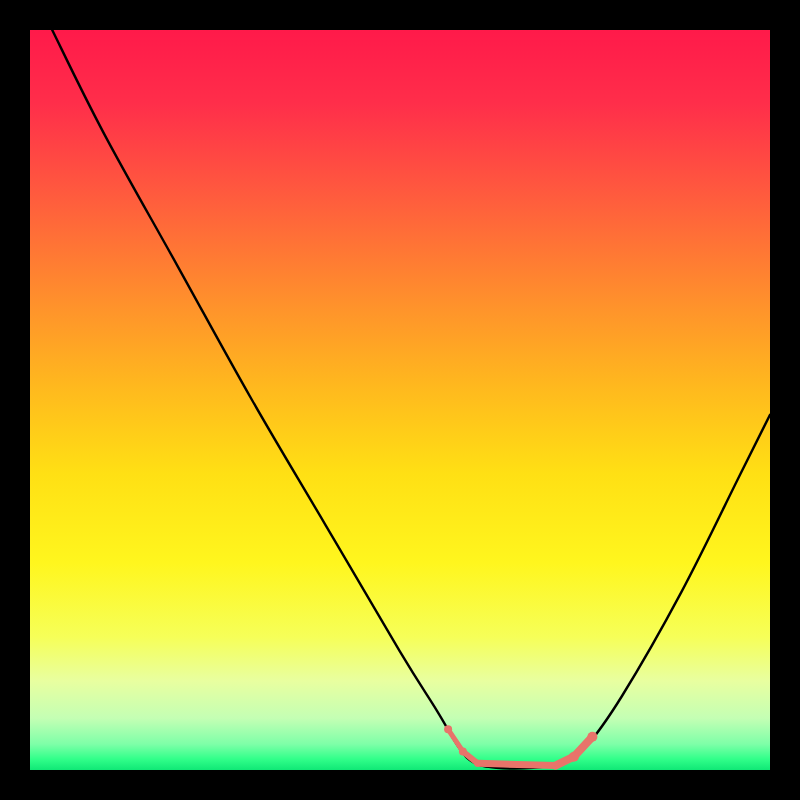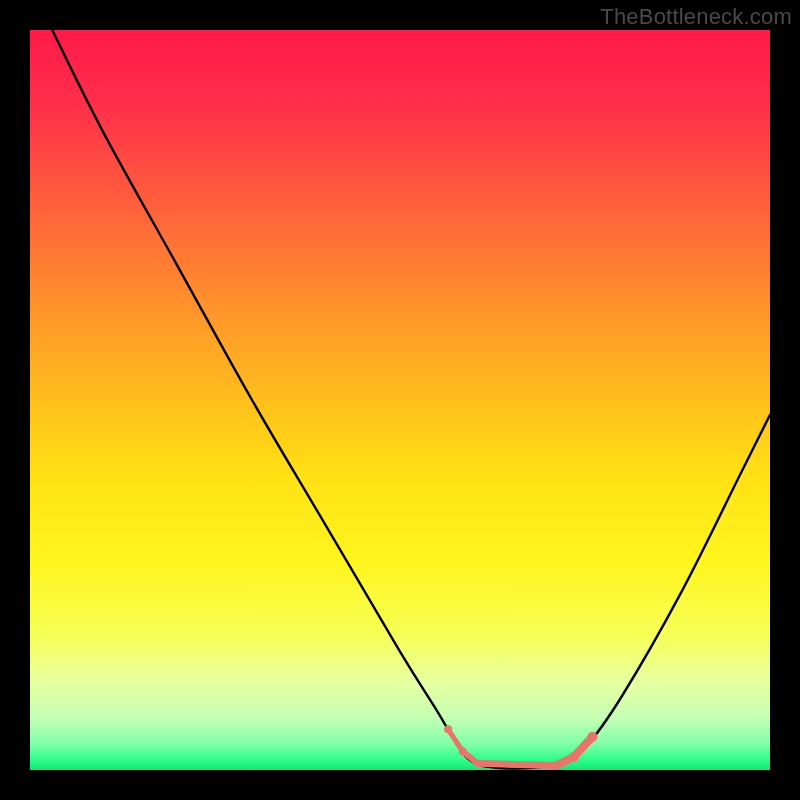--- a/index.html
+++ b/index.html
@@ -47,21 +47,20 @@
   .highlight-svg {
     position: absolute;
     inset: 0;
     z-index: 11;
   }
 </style>
 </head>
 <body>
 
 <div class="frame">
-  <div class="watermark">TheBottleneck.com</div>
 
   <div class="plot-area">
     <svg class="gradient" viewBox="0 0 740 740" preserveAspectRatio="none">
       <defs>
         <linearGradient id="bg" x1="0" y1="0" x2="0" y2="1">
             <stop offset="0%" stop-color="#ff1a4a"></stop>
             <stop offset="10%" stop-color="#ff2e4a"></stop>
             <stop offset="22%" stop-color="#ff5a3e"></stop>
             <stop offset="35%" stop-color="#ff8a2e"></stop>
             <stop offset="48%" stop-color="#ffb81e"></stop>

